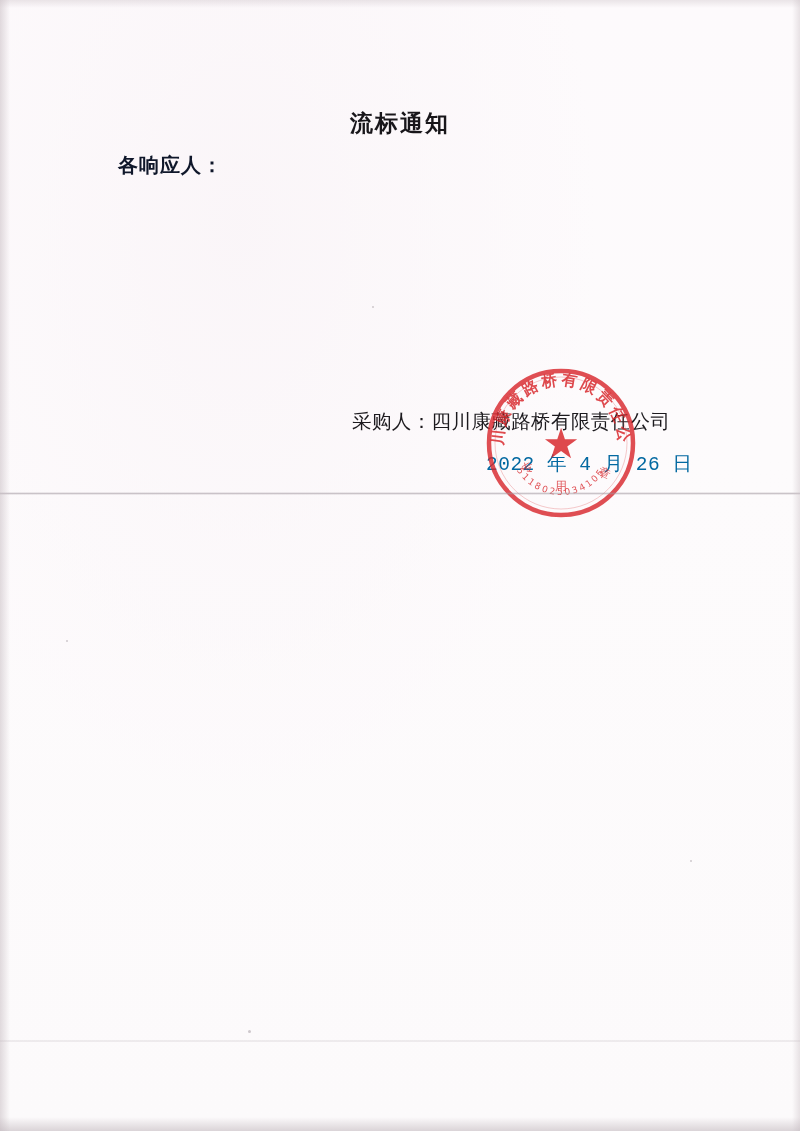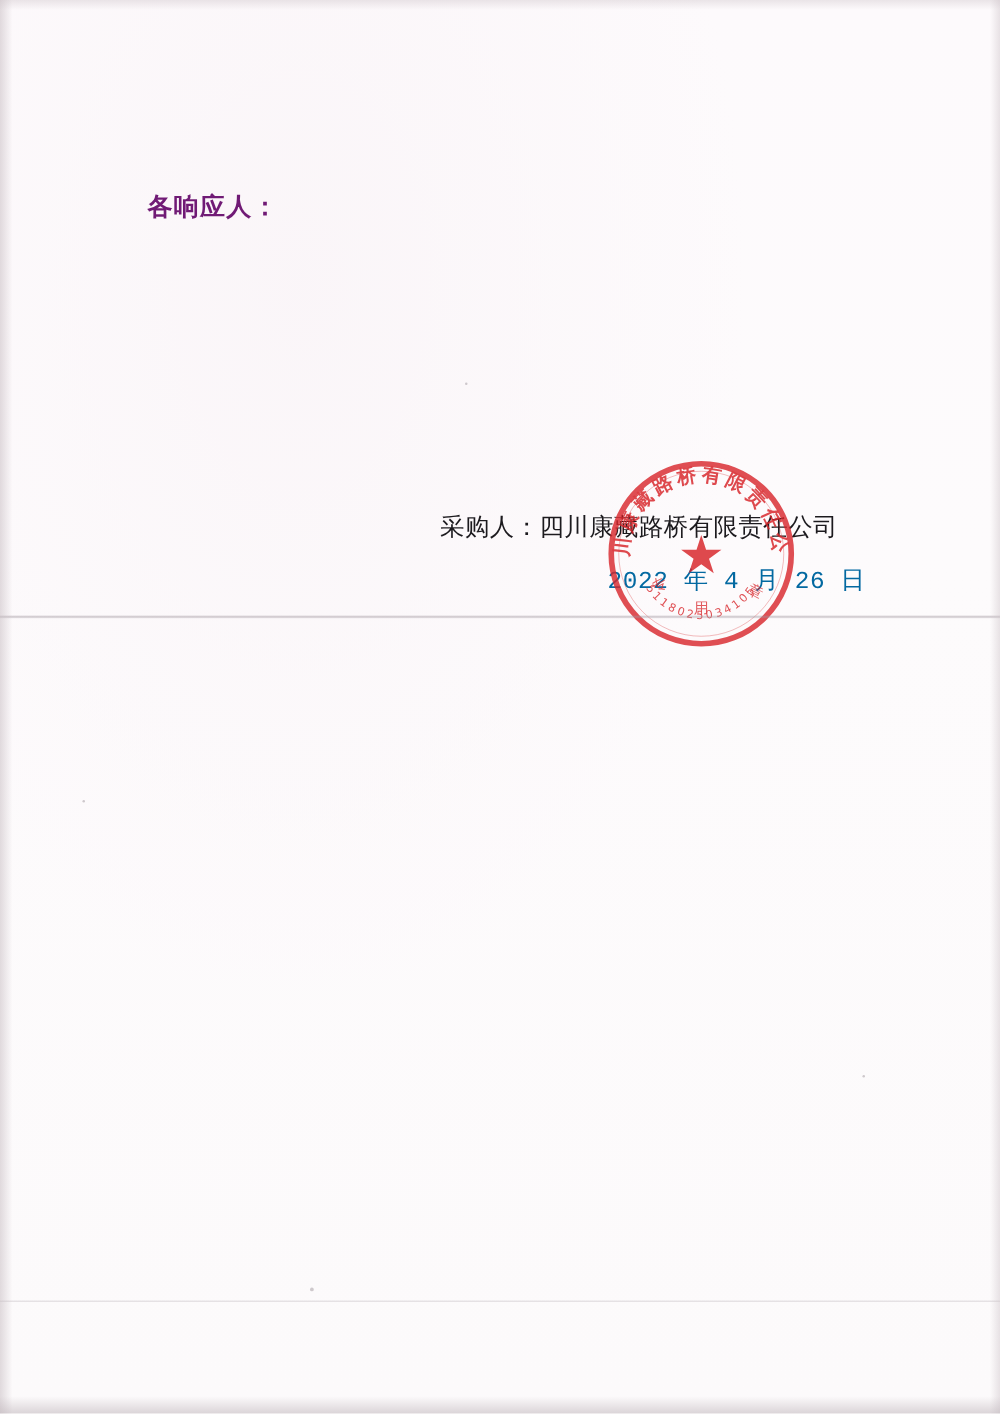--- a/index.html
+++ b/index.html
@@ -95,21 +95,21 @@
     font-family: "DejaVu Serif", "Liberation Serif", serif;
   }
 
   .salutation {
     position: absolute;
     top: 152px;
     left: 118px;
     font-size: 20px;
     font-weight: bold;
     letter-spacing: 1px;
-    color: #701a75;
+    color: #0f172a;
     font-family: "DejaVu Serif", "Liberation Serif", serif;
   }
 
   .body-para {
     position: absolute;
     top: 196px;
     left: 118px;
     width: 570px;
     font-size: 19.5px;
     line-height: 46px;
@@ -162,20 +162,21 @@
 </style>
 </head>
 <body>
 
 <div class="page">
 
   <div class="paper-tint"></div>
 
   <div class="content">
 
+    <div class="doc-title">流标通知</div>
 
     <div class="salutation">各响应人：</div>
 
 
     <div class="signature">采购人：四川康藏路桥有限责任公司</div>
 
     <div class="sign-date">2022 年 4 月 26 日</div>
 
     <div class="seal">
       <svg width="154" height="154" viewBox="0 0 154 154" xmlns="http://www.w3.org/2000/svg">

